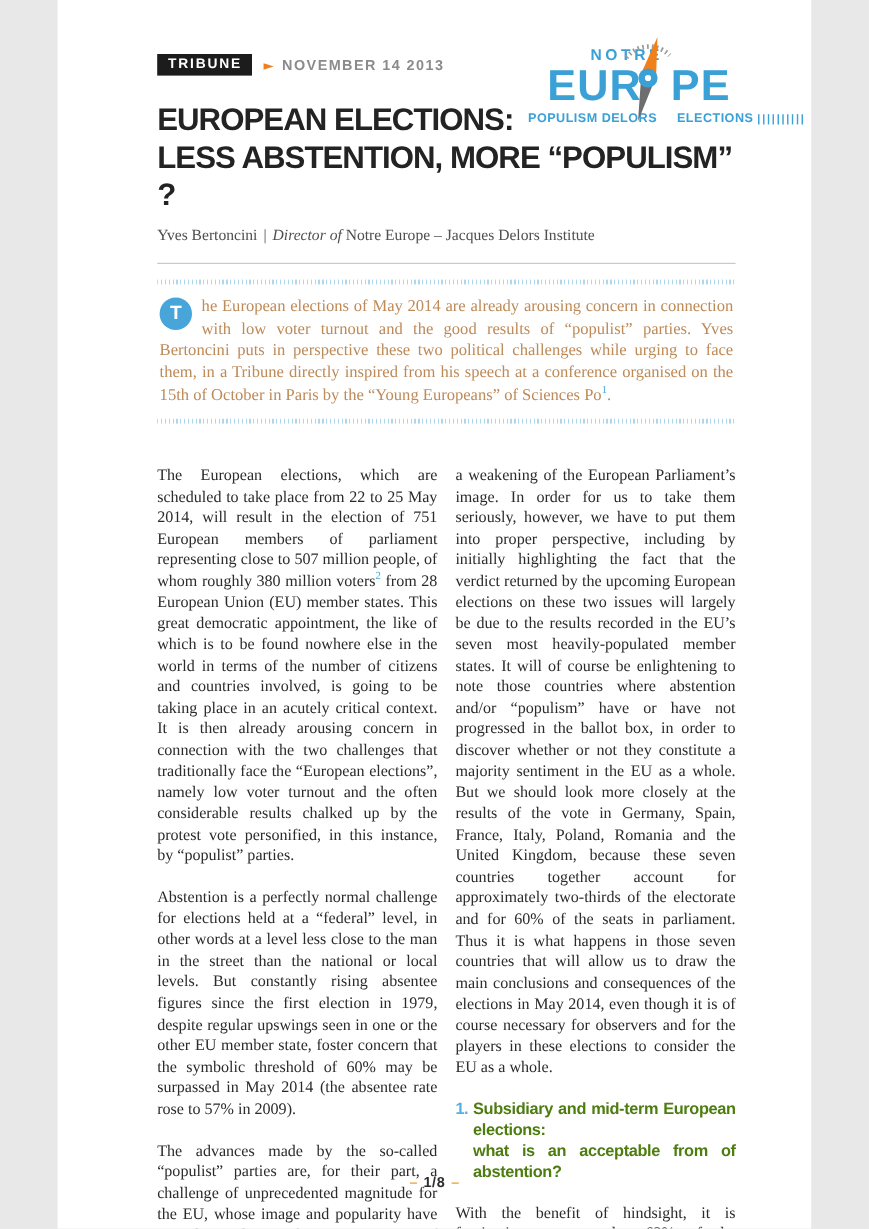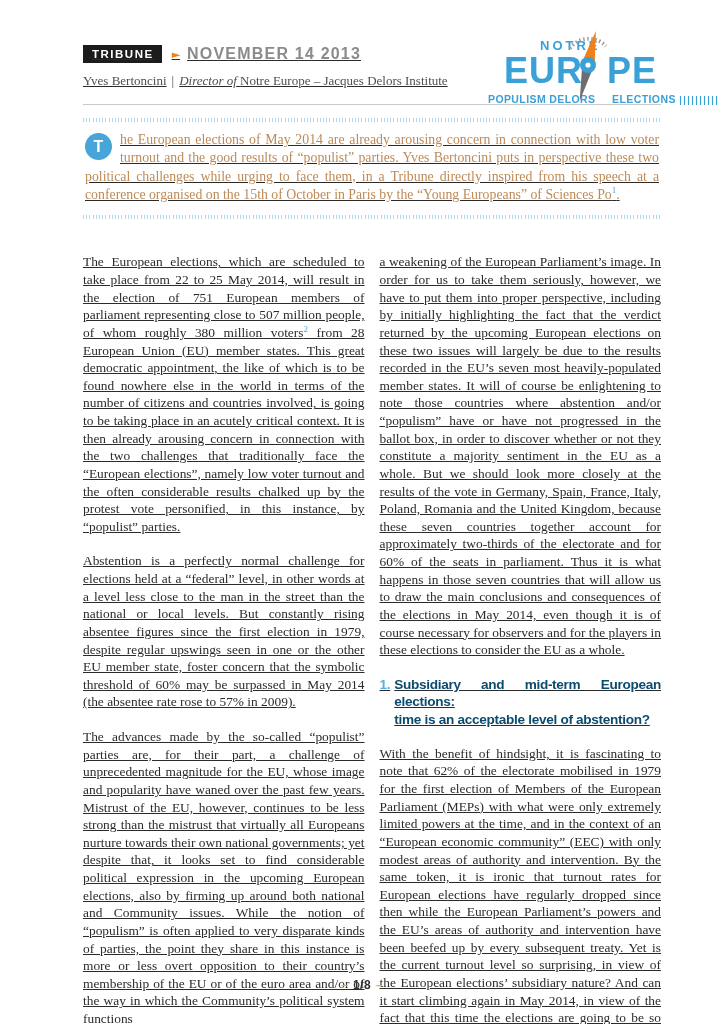--- a/index.html
+++ b/index.html
@@ -1,34 +1,34 @@
 <!DOCTYPE html>
 <html><head>
 <meta charset="utf-8">
 <style>
   * { margin:0; padding:0; box-sizing:border-box; }
   html,body { background:#e8e8e8; }
   .page {
-    position:relative; width:724px; height:1024px; margin:0 auto;
+    position:relative; width:628px; height:1024px; margin:0 auto;
     background:#ffffff; overflow:hidden;
-    font-family:"Liberation Serif", serif; color:#2b2b2b;text-decoration:underline;
+    font-family:"Liberation Serif", serif; color:#2b2b2b;
   }
   .content { padding:44px 63px 0 83px; }
 
   
   .header-row { display:flex; align-items:center; height:20px; }
   .badge {
     background:#1c1c1c; color:#ffffff;
     font-family:"Liberation Sans", sans-serif; font-weight:bold;
     font-size:11.5px; letter-spacing:1.5px; padding:3px 8px 3px 9px;
   }
   .arrow { color:#f08019; font-size:11px; margin:0 7px 0 10px; font-family:"DejaVu Sans", sans-serif; }
   .date {
     color:#8b8b8b; font-family:"Liberation Sans", sans-serif;
-    font-weight:bold; font-size:16px; letter-spacing:1.2px;
+    font-weight:bold; font-size:12px; letter-spacing:1.2px;
   }
 
   
   .logo { position:absolute; top:38px; right:8px; width:228px; font-family:"Liberation Sans", sans-serif; }
   .logo-notre { color:#3aa0d6; font-weight:bold; font-size:13px; letter-spacing:3px; margin-left:52px; }
   .logo-main { color:#3aa0d6; font-weight:bold; font-size:36px; letter-spacing:1px; margin-left:16px; line-height:1; margin-top:0px; white-space:nowrap; }
   .logo-o { display:inline-block; width:24px; }
   .logo-needle { position:absolute; left:78px; top:-16px; width:44px; height:86px; }
   .logo-bottom { color:#3aa0d6; font-weight:bold; font-size:10.5px; letter-spacing:0.4px; margin-top:4px; white-space:nowrap; }
   .logo-ticks { letter-spacing:1.5px; font-size:9px; }
@@ -61,21 +61,21 @@
 
   
   .columns { display:flex; gap:15px; margin-top:34px; }
   .col { flex:1; font-size:13.4px; line-height:1.315; text-align:justify; }
   .col p { margin-bottom:17px; }
 
   .sec-head { display:flex; margin:3px 0 16px 0;
     font-family:"Liberation Sans", sans-serif; font-weight:bold;
     font-size:13.6px; line-height:1.3; letter-spacing:-0.3px; }
   .sec-head .num { color:#53b1e2; margin-right:4px; }
-  .sec-head .lines { color:#0c4a6e; }
+  .sec-head .lines { color:#4d7c0f; }
 
   
   .footer { position:absolute; bottom:32px; left:0; width:100%; text-align:center;
     font-family:"Liberation Sans", sans-serif; font-weight:bold; font-size:12px; }
   .footer .dash { color:#eab049; margin:0 5px; }
   .footer .pg { color:#2e2e2e; letter-spacing:0.5px; }
 </style>
 </head>
 <body>
 
@@ -96,20 +96,24 @@
           <polygon points="16,42 28,42 22,80" fill="#6e6e6e"></polygon>
         </g>
         <circle cx="22" cy="43" r="8" fill="#3aa0d6"></circle>
         <circle cx="22" cy="43" r="2.6" fill="#ffffff"></circle>
       </svg>
       <div class="logo-notre">NOTRE</div>
       <div class="logo-main"><span>EUR</span><span class="logo-o"></span><span>PE</span></div>
       <div class="logo-bottom"><span>POPULISM DELORS</span>&nbsp;&nbsp;&nbsp;&nbsp;&nbsp;<span>ELECTIONS</span> <span class="logo-ticks">||||||||||</span></div>
     </div>
 
+    <div class="title">
+      <div>EUROPEAN ELECTIONS:</div>
+      <div>LESS ABSTENTION, MORE “POPULISM” ?</div>
+    </div>
 
     <div class="byline">
       <span>Yves Bertoncini</span><span class="sep">|</span><span class="it">Director of</span> <span>Notre Europe – Jacques Delors Institute</span>
     </div>
 
     <hr class="rule">
 
     <div class="intro">
       <div class="tickline"></div>
       <div class="intro-body">
@@ -126,21 +130,21 @@
         <p><span>The advances made by the so-called “populist” parties are, for their part, a challenge of unprecedented magnitude for the EU, whose image and popularity have waned over the past few years.  Mistrust of the EU, however, continues to be less strong than the mistrust that virtually all Europeans nurture towards their own national governments; yet despite that, it looks set to find considerable political expression in the upcoming European elections, also by firming up around both national and Community issues. While the notion of “populism” is often applied to very disparate kinds of parties, the point they share in this instance is more or less overt opposition to their country’s membership of the EU or of the euro area and/or of the way in which the Community’s political system functions</span></p>
 
       </div>
 
       <div class="col">
         <p>a weakening of the European Parliament’s image. In order for us to take them seriously, however, we have to put them into proper perspective, including by initially highlighting the fact that the verdict returned by the upcoming European elections on these two issues will largely be due to the results recorded in the EU’s seven most heavily-populated member states. It will of course be enlightening to note those countries where abstention and/or “populism” have or have not progressed in the ballot box, in order to discover whether or not they constitute a majority sentiment in the EU as a whole. But we should look more closely at the results of the vote in Germany, Spain, France, Italy, Poland, Romania and the United Kingdom, because these seven countries together account for approximately two-thirds of the electorate and for 60% of the seats in parliament. Thus it is what happens in those seven countries that will allow us to draw the main conclusions and consequences of the elections in May 2014, even though it is of course necessary for observers and for the players in these elections to consider the EU as a whole.</p>
         <div class="sec-head">
           <span class="num">1.</span>
           <div class="lines">
             <div>Subsidiary and mid-term European elections:</div>
-            <div>time is an acceptable level of abstention?</div>
+            <div>what is an acceptable from of abstention?</div>
           </div>
         </div>
         <p>With the benefit of hindsight, it is fascinating to note that 62% of the electorate mobilised in 1979 for the first election of Members of the European Parliament (MEPs) with what were only extremely limited powers at the time, and in the context of an “European economic community” (EEC) with only modest areas of authority and intervention. By the same token, it is ironic that turnout rates for European elections have regularly dropped since then while the European Parliament’s powers and the EU’s areas of authority and intervention have been beefed up by every subsequent treaty.  Yet is the current turnout level so surprising, in view of the European elections’ subsidiary nature?  And can it start climbing again in May 2014, in view of the fact that this time the elections are going to be so “different”, as the European Parliament has pointed out?</p>
       </div>
 
     </div>
   </div>
 
   <div class="footer">
     <span class="dash">–</span><span class="pg">1/8</span><span class="dash">–</span>

